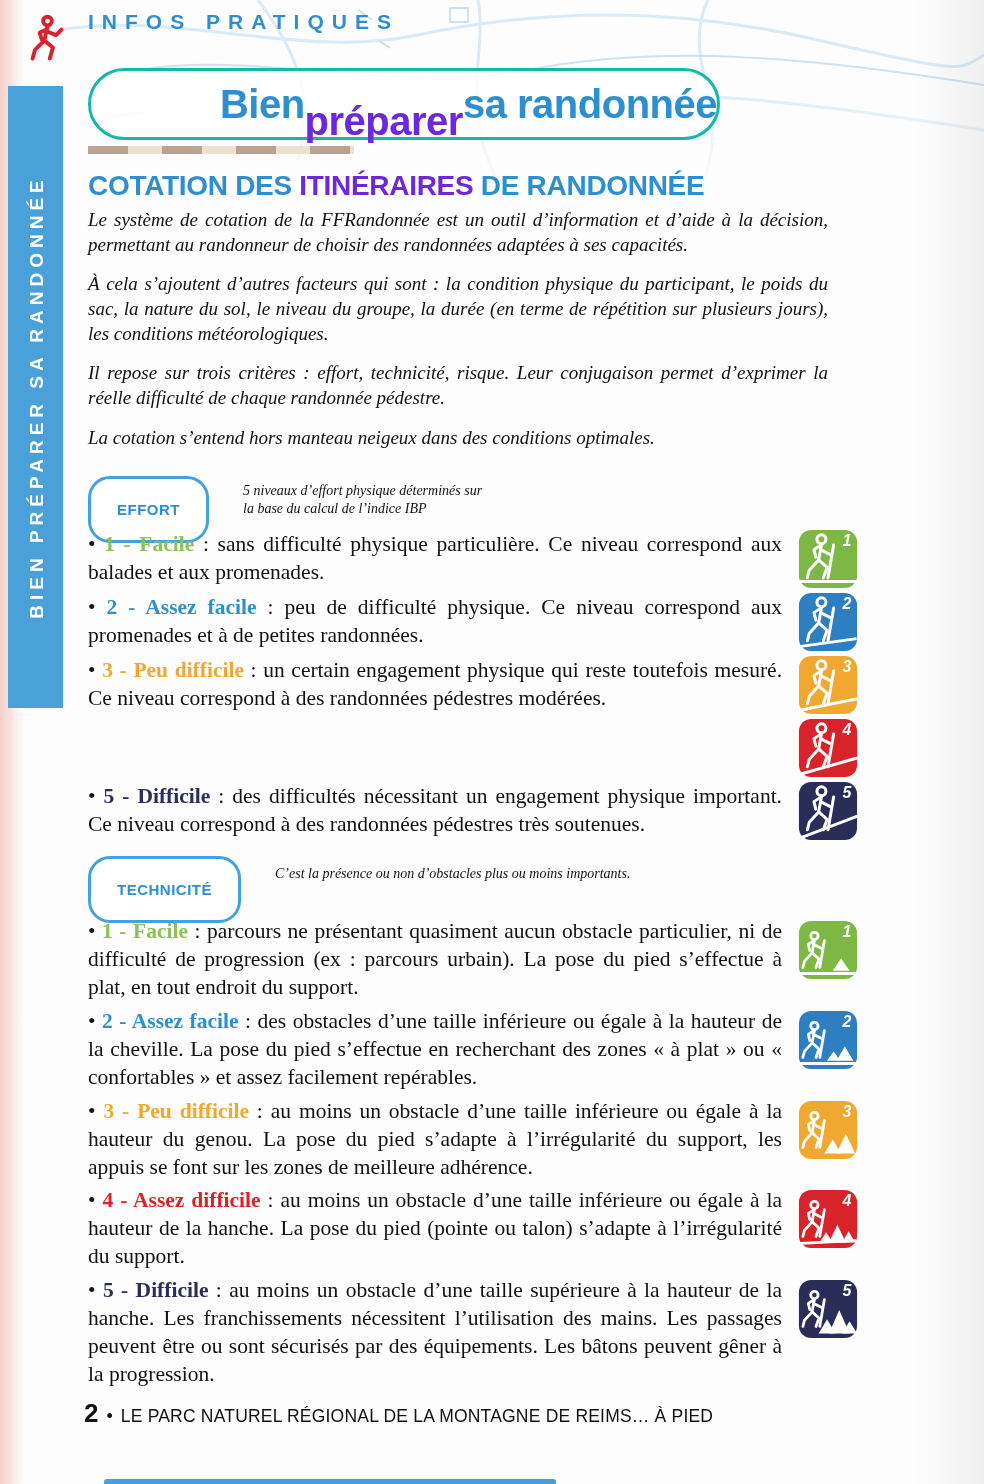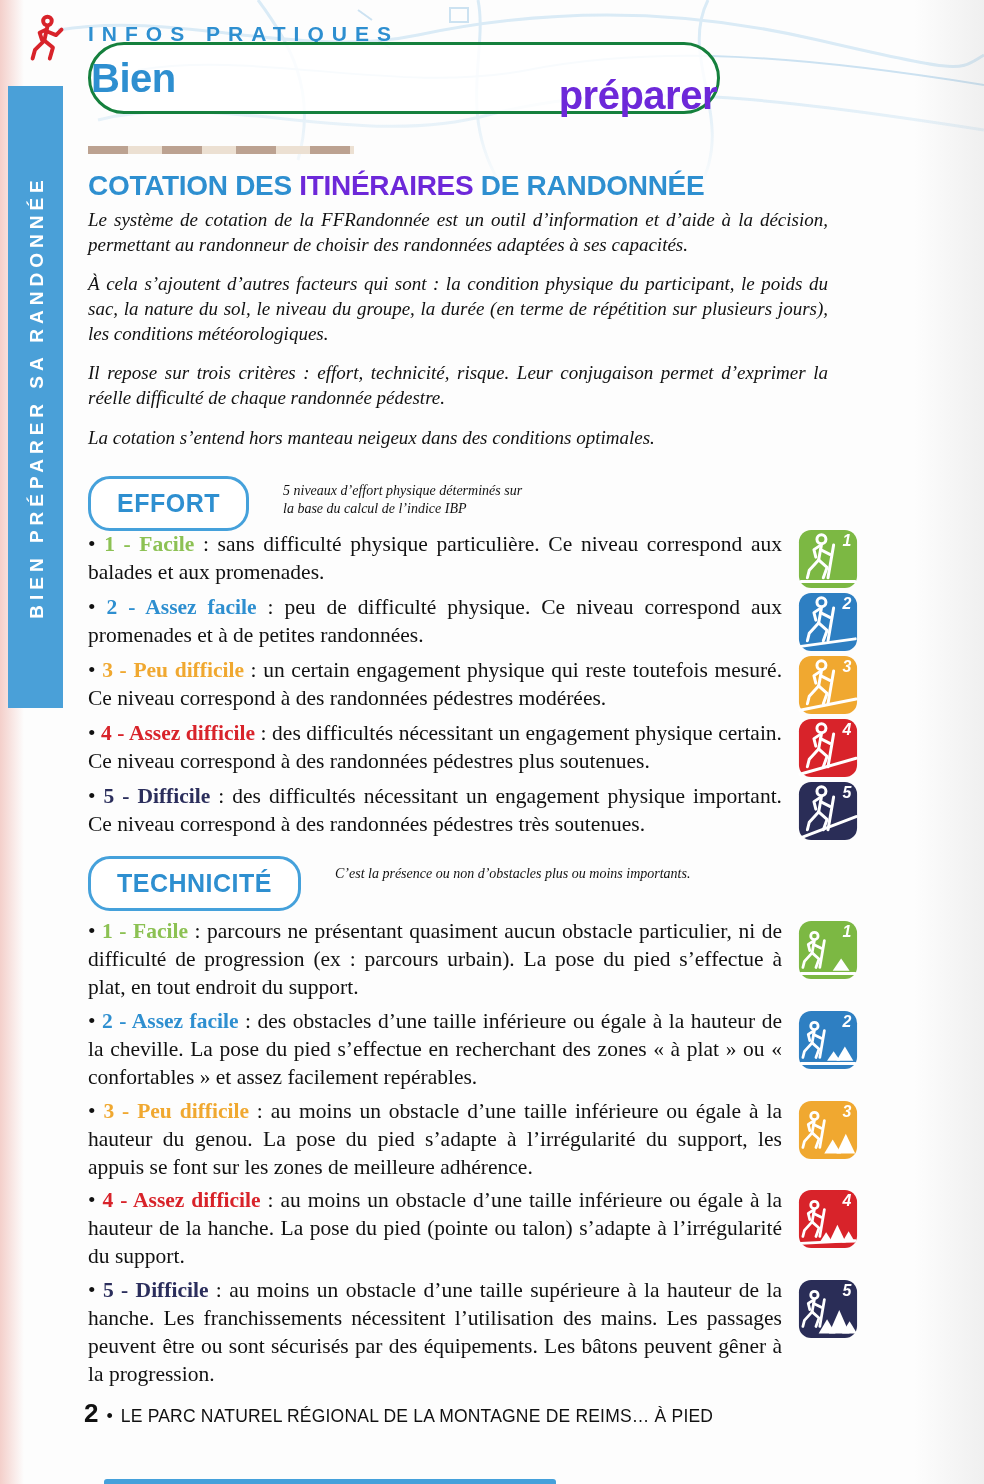--- a/index.html
+++ b/index.html
@@ -15,41 +15,41 @@
   .map-fade{position:absolute;left:58px;top:0;width:926px;height:200px;
     background:linear-gradient(180deg, rgba(255,255,255,0) 40%, #fdfdfd 96%);}
 
   
   .sidebar{position:absolute;left:8px;top:86px;width:55px;height:622px;background:#4AA0D8;}
   .sidebar-inner{position:absolute;left:50%;top:50%;width:622px;height:55px;
     transform:translate(-50%,-50%) rotate(-90deg);text-align:center;line-height:55px;
     color:#fff;font-family:"Liberation Sans",sans-serif;font-weight:bold;font-size:19px;letter-spacing:5px;white-space:nowrap;}
 
   
-  .eyebrow{position:absolute;left:88px;top:22px;color:#2E8FD0;
+  .eyebrow{position:absolute;left:88px;top:10px;color:#2E8FD0;
     font-family:"Liberation Sans",sans-serif;font-weight:bold;font-size:21px;letter-spacing:8px;}
-  .title-pill{position:absolute;left:88px;top:42px;width:626px;height:66px;border:3px solid #15803d;
-    border-radius:38px;background:rgba(255,255,255,.85);display:flex;align-items:center;justify-content:space-between;}
+  .title-pill{position:absolute;left:88px;top:68px;width:626px;height:66px;border:3px solid #14b8a6;
+    border-radius:38px;background:rgba(255,255,255,.85);display:flex;align-items:center;justify-content:flex-end;}
   .title-pill span{font-family:"Liberation Sans",sans-serif;font-weight:bold;font-size:40px;letter-spacing:-.5px;}
   .t-blue{color:#2E8FD0;}
   .t-beige{color:#6d28d9;margin-top:34px;}
   .dash-bar{position:absolute;left:88px;top:146px;width:266px;height:8px;background:#BCA291;
     background:repeating-linear-gradient(90deg,#BCA291 0 40px,#ECE0D2 40px 74px);}
 
   .section-heading{position:absolute;left:88px;top:170px;
     font-family:"Liberation Sans",sans-serif;font-weight:bold;font-size:28px;letter-spacing:-.3px;}
 
   
   .intro{position:absolute;left:88px;top:207px;width:740px;}
   .intro p{margin:0 0 14px 0;font-size:19px;line-height:1.32;color:#111;text-align:justify;font-style:italic;}
 
   
   .badge-row{position:absolute;left:88px;display:flex;align-items:flex-start;}
-  .badge-pill{border:3.5px solid #45A1DB;border-radius:22px;background:#fff;padding:10px 26px;
-    font-family:"Liberation Sans",sans-serif;font-weight:bold;font-size:25px;color:#2E8FD0;letter-spacing:.5px;}
+  .badge-pill{border:3.5px solid #45A1DB;border-radius:22px;background:#fff;padding:22px 26px;
+    font-family:"Liberation Sans",sans-serif;font-weight:bold;font-size:15px;color:#2E8FD0;letter-spacing:.5px;}
   .badge-desc{font-size:14px;font-style:italic;color:#111;margin-left:34px;margin-top:6px;line-height:1.3;}
 
   
   .levels{position:absolute;left:88px;width:770px;}
   .level-row{display:flex;align-items:flex-start;}
   .effort .level-row{margin-bottom:5px;}
   .tech .level-row{margin-bottom:6px;gap:8px;}
   .level-text{width:694px;font-size:21.5px;line-height:1.3;color:#111;text-align:justify;}
   .level-label{font-weight:bold;}
   .level-icon{width:60px;height:60px;margin-left:auto;margin-top:-2px;flex:none;}
@@ -101,20 +101,21 @@
   </svg>
 
   <div class="sidebar">
     <div class="sidebar-inner">BIEN PRÉPARER SA RANDONNÉE</div>
   </div>
 
   <div class="eyebrow">INFOS PRATIQUES</div>
   <div class="title-pill">
     <span class="t-blue">Bien </span>
     <span class="t-beige">préparer</span>
+    <span class="t-blue"> sa randonnée</span>
   </div>
   <div class="dash-bar"></div>
 
   <div class="section-heading">
     <span class="t-blue">COTATION DES </span>
     <span class="t-beige">ITINÉRAIRES</span>
     <span class="t-blue"> DE RANDONNÉE</span>
   </div>
 
   <div class="intro">
@@ -194,25 +195,20 @@
             <path d="M38 17 L32 52"></path>
           <path d="M22 33 L12 44 L10 52"></path>
             <path d="M22 33 L31 41 L27 52"></path>
           <path d="M2 59 L62 47"></path>
         </g>
         <text class="icon-num" x="57" y="18" text-anchor="end">3</text>
       </svg>
     </div>
 
     <div class="level-row">
-      <div class="level-text">
-        <span>•</span>
-        <span class="level-label" style="color: rgb(216, 35, 42);">4 - Assez difficile</span>
-        <span>: des difficultés nécessitant un engagement physique certain. Ce niveau correspond à des randonnées pédestres plus soutenues.</span>
-      </div>
       <svg class="level-icon" viewBox="0 0 64 64">
         <rect x="1" y="1" width="62" height="62" rx="13" fill="#D8232A"></rect>
         <g fill="none" stroke="#fff" stroke-width="3.2" stroke-linecap="round" stroke-linejoin="round">
           <circle cx="25" cy="11" r="4.8"></circle>
             <path d="M25 17 L22 33"></path>
             <path d="M23 18 L17 22 L19 30"></path>
           <path d="M24 22 L34 27"></path>
             <path d="M38 17 L32 52"></path>
           <path d="M22 33 L12 44 L10 52"></path>
             <path d="M22 33 L31 41 L27 52"></path>

